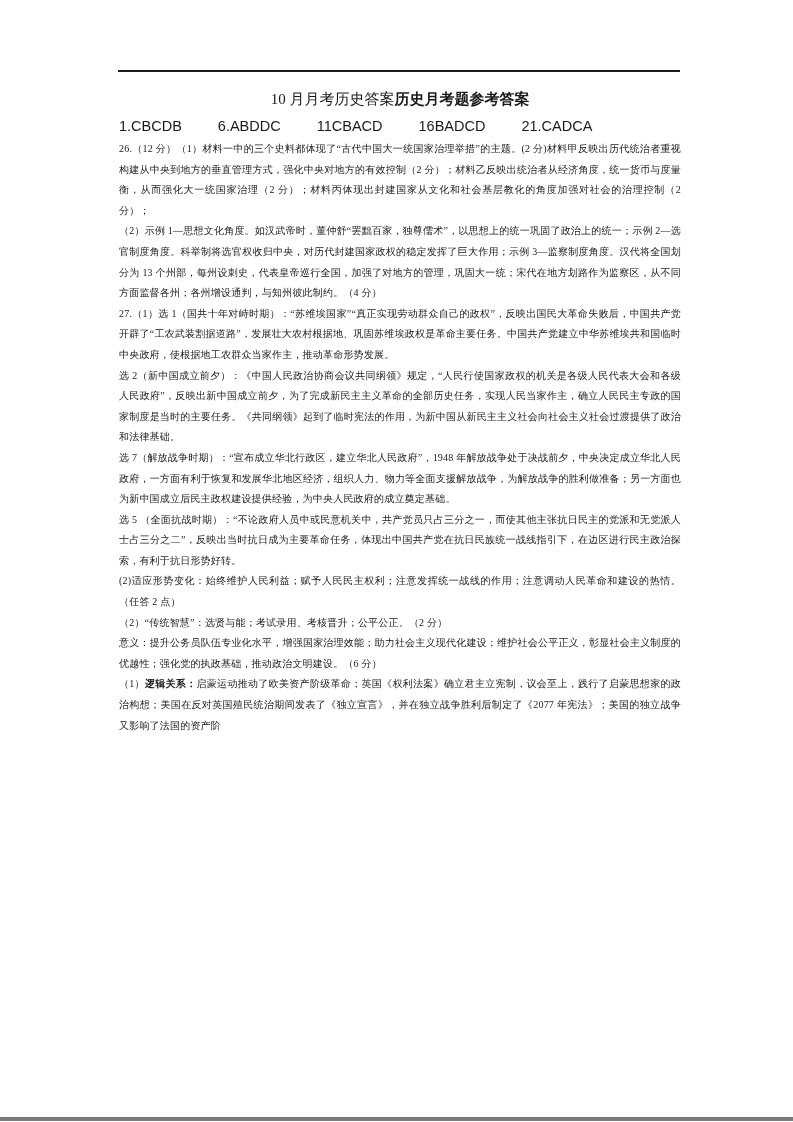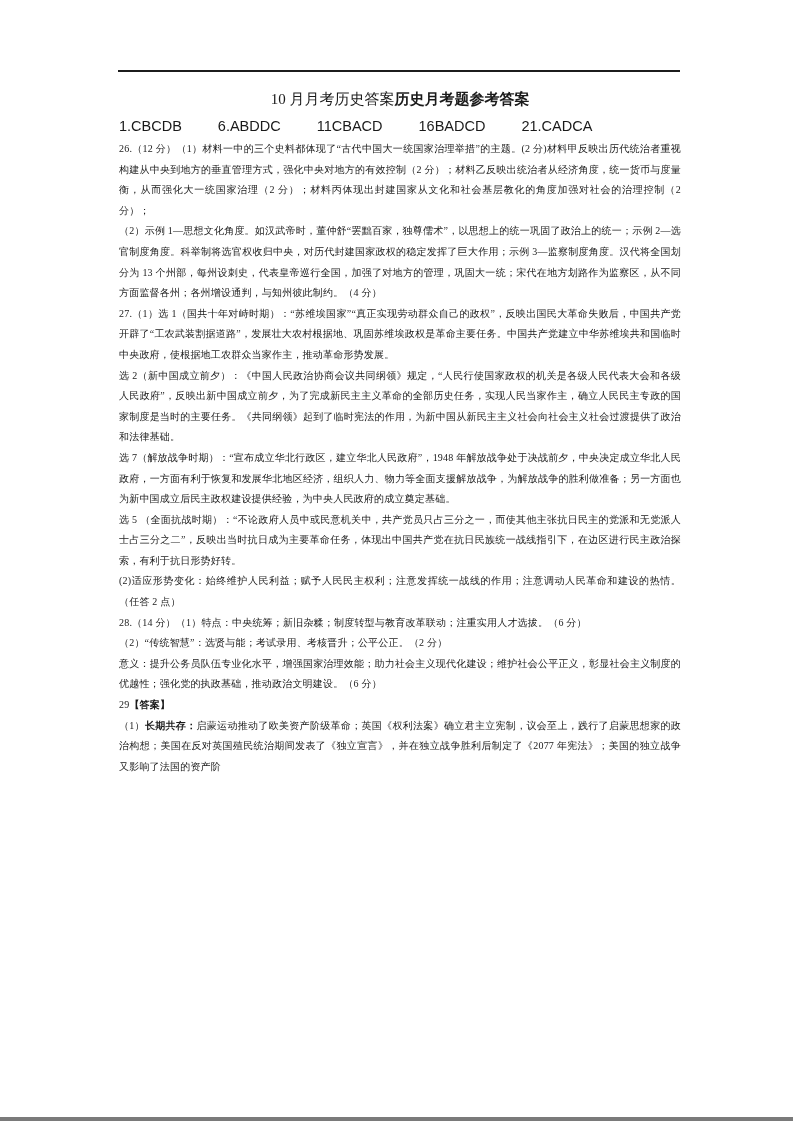--- a/index.html
+++ b/index.html
@@ -68,22 +68,20 @@
       </div>
 
     <div>
         <p class="para"><span>26.（12 分）（1）材料一中的三个史料都体现了“古代中国大一统国家治理举措”的主题。(2 分)材料甲反映出历代统治者重视构建从中央到地方的垂直管理方式，强化中央对地方的有效控制（2 分）；材料乙反映出统治者从经济角度，统一货币与度量衡，从而强化大一统国家治理（2 分）；材料丙体现出封建国家从文化和社会基层教化的角度加强对社会的治理控制（2 分）；</span></p>
         <p class="para"><span>（2）示例 1—思想文化角度。如汉武帝时，董仲舒“罢黜百家，独尊儒术”，以思想上的统一巩固了政治上的统一；示例 2—选官制度角度。科举制将选官权收归中央，对历代封建国家政权的稳定发挥了巨大作用；示例 3—监察制度角度。汉代将全国划分为 13 个州部，每州设刺史，代表皇帝巡行全国，加强了对地方的管理，巩固大一统；宋代在地方划路作为监察区，从不同方面监督各州；各州增设通判，与知州彼此制约。（4 分）</span></p>
         <p class="para"><span>27.（1）选 1（国共十年对峙时期）：“苏维埃国家”“真正实现劳动群众自己的政权”，反映出国民大革命失败后，中国共产党开辟了“工农武装割据道路”，发展壮大农村根据地、巩固苏维埃政权是革命主要任务。中国共产党建立中华苏维埃共和国临时中央政府，使根据地工农群众当家作主，推动革命形势发展。</span></p>
         <p class="para"><span>选 2（新中国成立前夕）：《中国人民政治协商会议共同纲领》规定，“人民行使国家政权的机关是各级人民代表大会和各级人民政府”，反映出新中国成立前夕，为了完成新民主主义革命的全部历史任务，实现人民当家作主，确立人民民主专政的国家制度是当时的主要任务。《共同纲领》起到了临时宪法的作用，为新中国从新民主主义社会向社会主义社会过渡提供了政治和法律基础。</span></p>
         <p class="para"><span>选 7（解放战争时期）：“宣布成立华北行政区，建立华北人民政府”，1948 年解放战争处于决战前夕，中央决定成立华北人民政府，一方面有利于恢复和发展华北地区经济，组织人力、物力等全面支援解放战争，为解放战争的胜利做准备；另一方面也为新中国成立后民主政权建设提供经验，为中央人民政府的成立奠定基础。</span></p>
         <p class="para"><span>选 5 （全面抗战时期）：“不论政府人员中或民意机关中，共产党员只占三分之一，而使其他主张抗日民主的党派和无党派人士占三分之二”，反映出当时抗日成为主要革命任务，体现出中国共产党在抗日民族统一战线指引下，在边区进行民主政治探索，有利于抗日形势好转。</span></p>
         <p class="para"><span>(2)适应形势变化：始终维护人民利益；赋予人民民主权利；注意发挥统一战线的作用；注意调动人民革命和建设的热情。（任答 2 点）</span></p>
-        <p class="para"><span>28.（14 分）（1）特点：中央统筹；新旧杂糅；制度转型与教育改革联动；注重实用人才选拔。（6 分）</span></p>
         <p class="para"><span>（2）“传统智慧”：选贤与能；考试录用、考核晋升；公平公正。（2 分）</span></p>
         <p class="para"><span>意义：提升公务员队伍专业化水平，增强国家治理效能；助力社会主义现代化建设；维护社会公平正义，彰显社会主义制度的优越性；强化党的执政基础，推动政治文明建设。（6 分）</span></p>
-        <p class="para"><span>29</span><span class="bold">【答案】</span></p>
-        <p class="para"><span>（1）</span><span class="bold">长期共存：</span><span>启蒙运动推动了欧美资产阶级革命；英国《权利法案》确立君主立宪制，议会至上，践行了启蒙思想家的政治构想；美国在反对英国殖民统治期间发表了《独立宣言》，并在独立战争胜利后制定了《2077 年宪法》；美国的独立战争又影响了法国的资产阶</span></p>
+        <p class="para"><span>（1）</span><span class="bold">逻辑关系：</span><span>启蒙运动推动了欧美资产阶级革命；英国《权利法案》确立君主立宪制，议会至上，践行了启蒙思想家的政治构想；美国在反对英国殖民统治期间发表了《独立宣言》，并在独立战争胜利后制定了《2077 年宪法》；美国的独立战争又影响了法国的资产阶</span></p>
       </div>
   </div>
 
   <div class="bottom-rule"></div>
 </div>
 
 </body></html>

